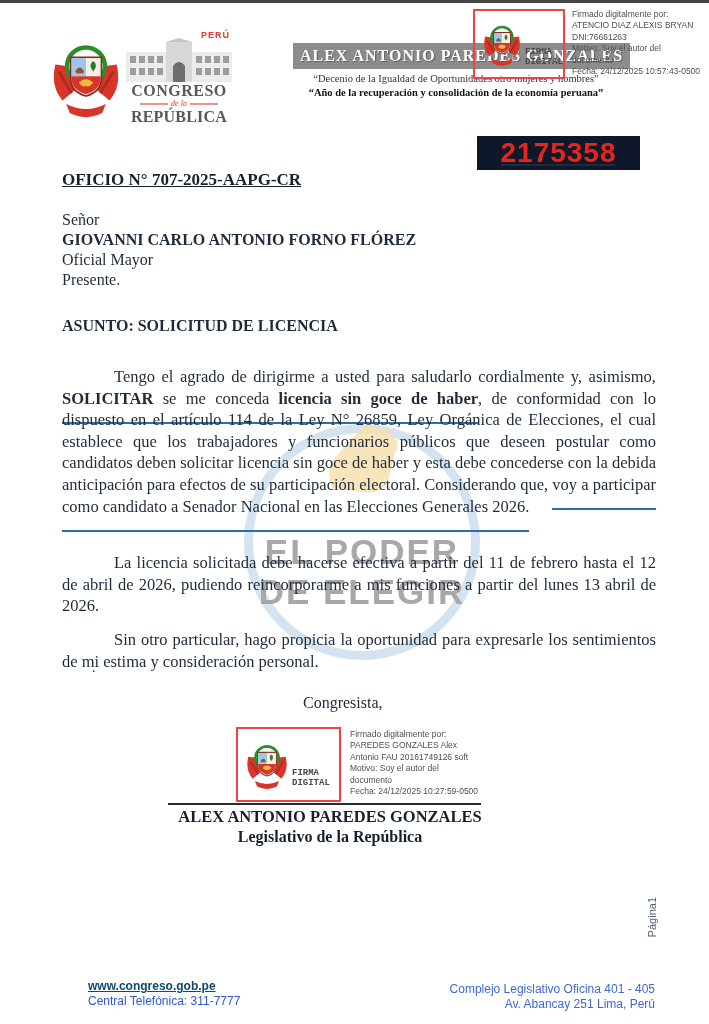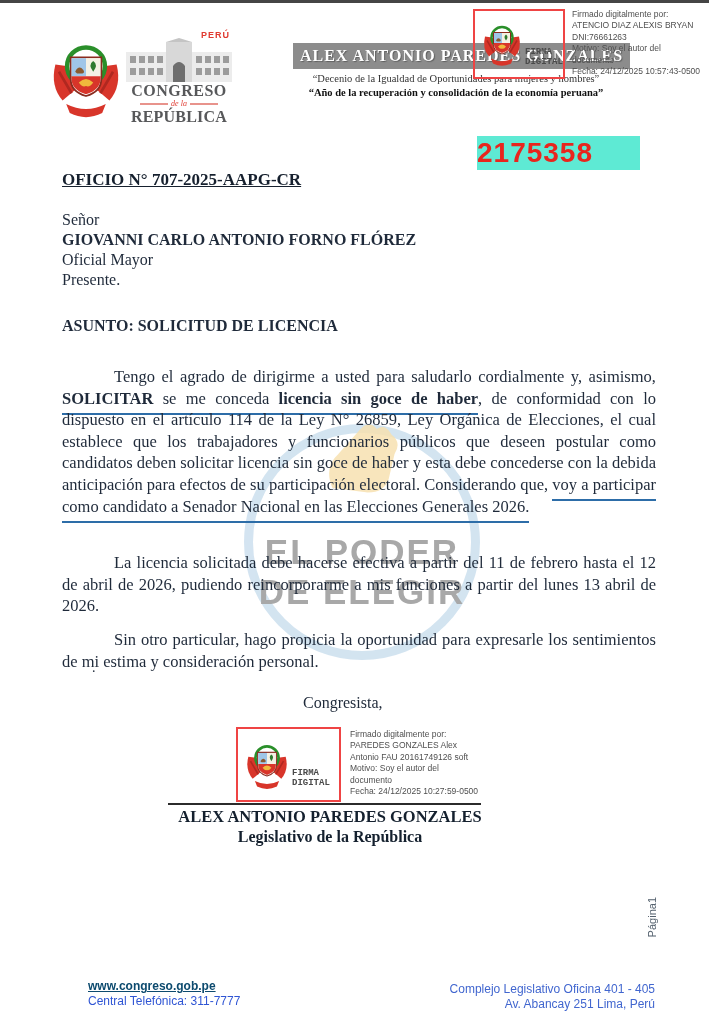--- a/index.html
+++ b/index.html
@@ -52,39 +52,39 @@
   .stamp-coa { flex:0 0 auto; margin-left:7px; }
   .stamp-label { font-family:"Liberation Mono", monospace; font-weight:bold; font-size:9px;
     line-height:10px; color:#4a4a4a; margin-left:3px; margin-top:26px; letter-spacing:0; }
 
   .sig-text { font-family:"Liberation Sans", sans-serif; font-size:8.5px; line-height:11.4px;
     color:#4f4f4f; z-index:4; }
   #sig-top-text { left:572px; top:9px; width:136px; }
   #sig-bottom-text { left:350px; top:729px; width:140px; }
 
   #date-line { right:54px; top:115px; font-size:17px; color:#1d2534; z-index:1; }
-  #registry-box { left:477px; top:136px; width:163px; height:34px; background:#5eead4;
-    display:flex; align-items:center; z-index:1; }
+  #registry-box { left:477px; top:136px; width:163px; height:34px; background:#0f172a;
+    display:flex; align-items:center; justify-content:center; z-index:1;text-decoration:underline; }
   #registry-number { font-family:"Liberation Sans", sans-serif; font-weight:bold;
     font-size:28px; letter-spacing:1px; color:#e8251d; }
 
   
   .bodytext { z-index:1; }
   #oficio-title { left:62px; top:170px; font-size:17px; font-weight:bold;
     text-decoration:underline; color:#16202e; }
   #recipient { left:62px; top:210px; font-size:16px; line-height:20px; }
   .bold { font-weight:bold; }
   #subject { left:62px; top:317px; font-size:16px; font-weight:bold; }
 
   .para { left:62px; width:594px; text-align:justify; text-indent:52px;
     font-size:16.5px; line-height:21.6px; }
   #para-1 { top:366px; }
   #para-2 { top:552px; }
   #para-3 { top:629px; }
-  .blue-underline { border-bottom:2px solid #2d6da8; padding-bottom:5px; }
+  .blue-underline { border-bottom:2px solid #2d6da8; padding-bottom:14px; }
   #stray-dot { left:92px; top:660px; font-size:14px; }
   #closing { left:303px; top:694px; font-size:16px; }
 
   
   #sig-rule { left:168px; top:803px; width:313px; height:2px; background:#2b2b2b; z-index:1; }
   #sig-name { left:120px; top:807px; width:420px; text-align:center; font-weight:bold;
     font-size:16.5px; color:#14202e; }
   #sig-title { left:120px; top:828px; width:420px; text-align:center; font-weight:bold;
     font-size:16px; color:#14202e; }
 
@@ -165,21 +165,21 @@
       </g>
     </svg>
     <div id="logo-congreso">CONGRESO</div>
     <div id="logo-dela"><span>de la</span></div>
     <div id="logo-republica">REPÚBLICA</div>
   </div>
 
   <div id="name-banner" class="abs">ALEX ANTONIO PAREDES GONZALES</div>
 
   <div id="quotes" class="abs">
-    <div id="quote-1">“Decenio de la Igualdad de Oportunidades para mujeres y hombres”</div>
+    <div id="quote-1">“Decenio de la Igualdad de Oportunidades otro mujeres y hombres”</div>
     <div id="quote-2">“Año de la recuperación y consolidación de la economía peruana”</div>
   </div>
 
   <div id="stamp-top" class="abs stamp">
     <svg class="stamp-coa" width="40" height="48" viewBox="0 0 80 86">
         <use href="#coa"></use>
       </svg>
     <div class="stamp-label">
       <div>FIRMA</div>
       <div>DIGITAL</div>

